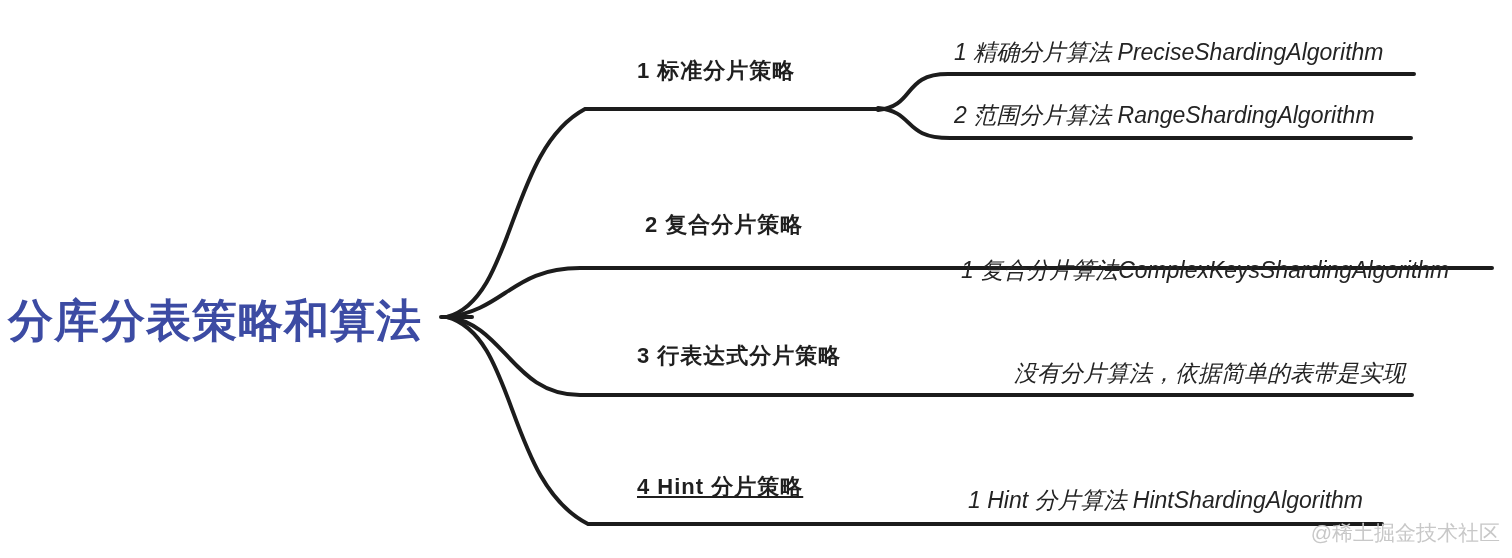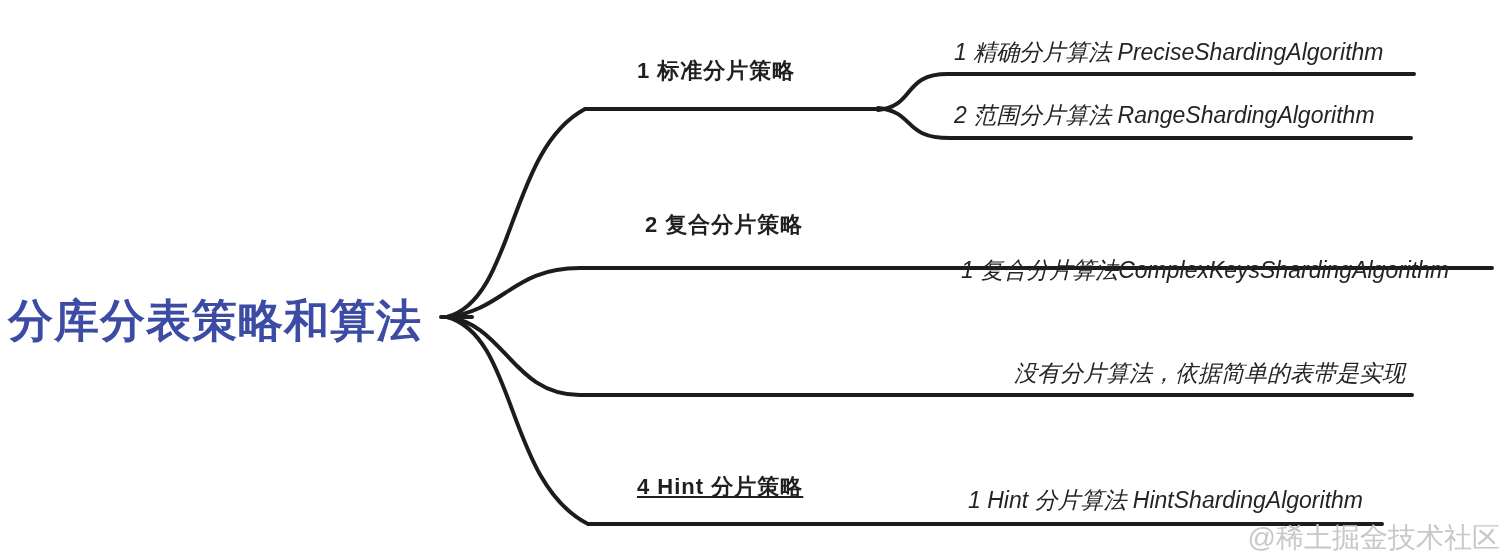--- a/index.html
+++ b/index.html
@@ -58,21 +58,21 @@
   .b4-label { left: 637px; top: 473px; text-decoration: underline; }
   .leaf-1-1 { left: 954px;  top: 38px;  }
   .leaf-1-2 { left: 954px;  top: 101px; }
   .leaf-2-1 { left: 961px;  top: 230px; margin-top: 26px; }
   .leaf-3-1 { left: 1014px; top: 359px; text-align: right; }
   .leaf-4-1 { left: 968px;  top: 486px; }
   .watermark {
     position: absolute;
     right: 12px;
     top: 519px;
-    font-size: 28px;
+    font-size: 21px;
     color: #c8c8c8;
     white-space: nowrap;
   }
 </style>
 </head>
 <body>
 
 <div class="canvas">
 
   <svg class="connectors" viewBox="0 0 1512 558" aria-hidden="true">
@@ -94,20 +94,21 @@
 
   <div class="node root-node">分库分表策略和算法</div>
 
   <div class="node branch-label b1-label">1 标准分片策略</div>
   <div class="node leaf-label leaf-1-1">1 精确分片算法 PreciseShardingAlgorithm</div>
   <div class="node leaf-label leaf-1-2">2 范围分片算法 RangeShardingAlgorithm</div>
 
   <div class="node branch-label b2-label">2 复合分片策略</div>
   <div class="node leaf-label leaf-2-1">1 复合分片算法ComplexKeysShardingAlgorithm</div>
 
+  <div class="node branch-label b3-label">3 行表达式分片策略</div>
   <div class="node leaf-label leaf-3-1">没有分片算法，依据简单的表带是实现</div>
 
   <div class="node branch-label b4-label">4 Hint 分片策略</div>
   <div class="node leaf-label leaf-4-1">1 Hint 分片算法 HintShardingAlgorithm</div>
 
   <div class="watermark">@稀土掘金技术社区</div>
 
 </div>
 
 </body></html>

